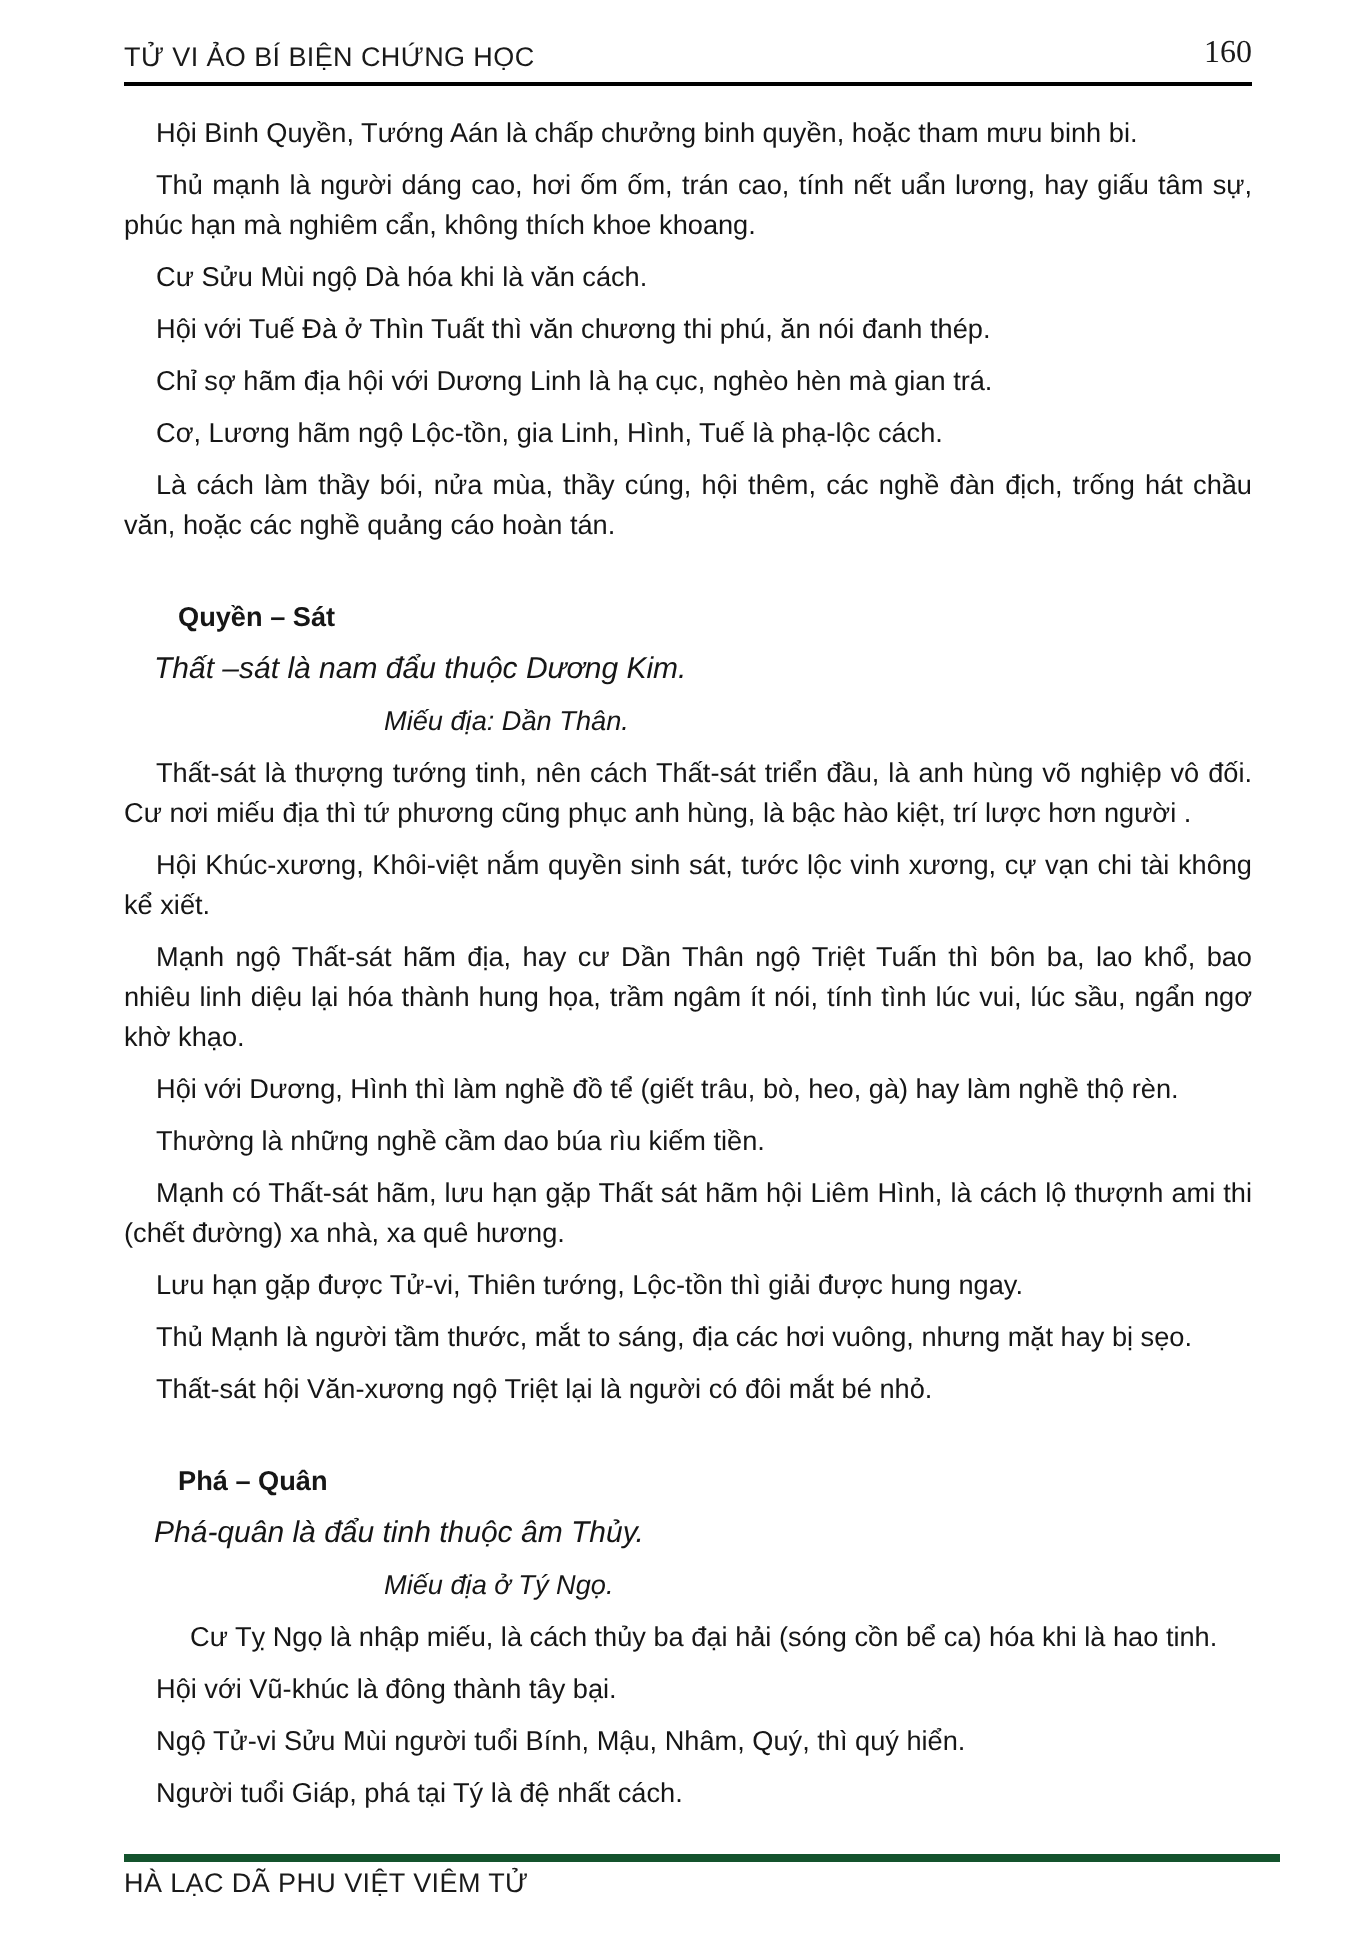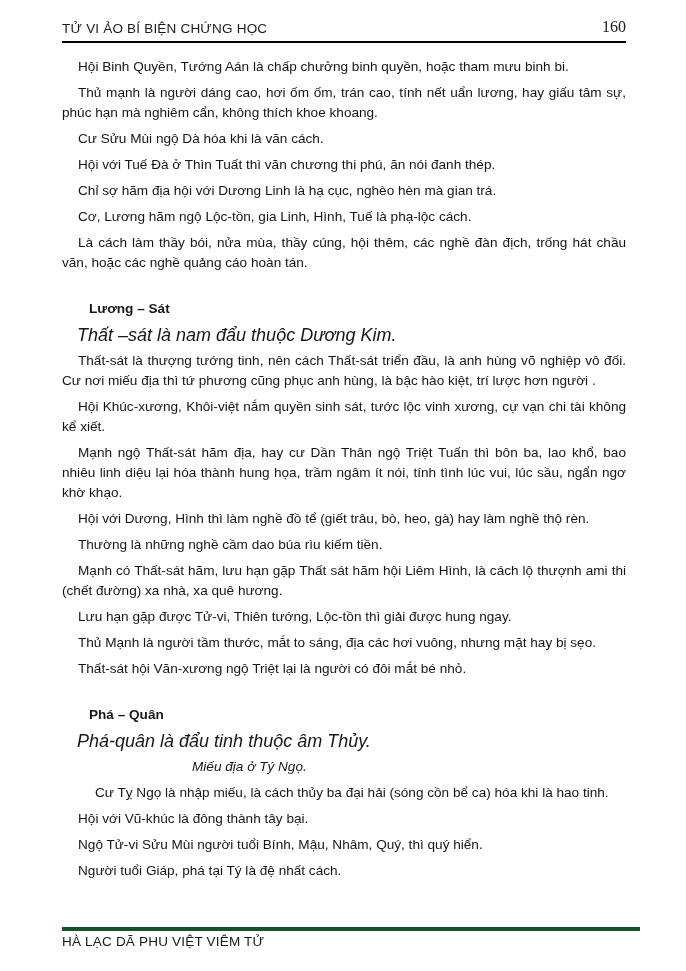--- a/index.html
+++ b/index.html
@@ -49,21 +49,21 @@
     text-indent: 33px;
   }
   .heading {
     font-size: 13.6px;
     line-height: 20px;
     font-weight: bold;
     margin: 26px 0 6px 0;
     padding-left: 27px;
   }
   .lead-italic {
-    font-size: 18px;
+    font-size: 15px;
     line-height: 20px;
     font-style: italic;
     margin: 6px 0;
     padding-left: 15px;
   }
   .center-italic {
     font-size: 13.6px;
     line-height: 20px;
     font-style: italic;
     margin: 6px 0;
@@ -91,22 +91,23 @@
   </div>
 
   <div class="content" id="content">
       <p class="para">Hội Binh Quyền, Tướng Aán là chấp chưởng binh quyền, hoặc tham mưu binh bi.</p>
       <p class="para">Thủ mạnh là người dáng cao, hơi ốm ốm, trán cao, tính nết uẩn lương, hay giấu tâm sự, phúc hạn mà nghiêm cẩn, không thích khoe khoang.</p>
       <p class="para">Cư Sửu Mùi ngộ Dà hóa khi là văn cách.</p>
       <p class="para">Hội với Tuế Đà ở Thìn Tuất thì văn chương thi phú, ăn nói đanh thép.</p>
       <p class="para">Chỉ sợ hãm địa hội với Dương Linh là hạ cục, nghèo hèn mà gian trá.</p>
       <p class="para">Cơ, Lương hãm ngộ Lộc-tồn, gia Linh, Hình, Tuế là phạ-lộc cách.</p>
       <p class="para">Là cách làm thầy bói, nửa mùa, thầy cúng, hội thêm, các nghề đàn địch, trống hát chầu văn, hoặc các nghề quảng cáo hoàn tán.</p>
-      <p class="heading">Lương – Sát</p>
+      <p class="heading">Quyền – Sát</p>
       <p class="lead-italic">Thất –sát là nam đẩu thuộc Dương Kim.</p>
+      <p class="center-italic">Miếu địa: Dần Thân.</p>
       <p class="para">Thất-sát là thượng tướng tinh, nên cách Thất-sát triển đầu, là anh hùng võ nghiệp vô đối. Cư nơi miếu địa thì tứ phương cũng phục anh hùng, là bậc hào kiệt, trí lược hơn người .</p>
       <p class="para">Hội Khúc-xương, Khôi-việt nắm quyền sinh sát, tước lộc vinh xương, cự vạn chi tài không kể xiết.</p>
       <p class="para">Mạnh ngộ Thất-sát hãm địa, hay cư Dần Thân ngộ Triệt Tuấn thì bôn ba, lao khổ, bao nhiêu linh diệu lại hóa thành hung họa, trầm ngâm ít nói, tính tình lúc vui, lúc sầu, ngẩn ngơ khờ khạo.</p>
       <p class="para">Hội với Dương, Hình thì làm nghề đồ tể (giết trâu, bò, heo, gà) hay làm nghề thộ rèn.</p>
       <p class="para">Thường là những nghề cầm dao búa rìu kiếm tiền.</p>
       <p class="para">Mạnh có Thất-sát hãm, lưu hạn gặp Thất sát hãm hội Liêm Hình, là cách lộ thượnh ami thi (chết đường) xa nhà, xa quê hương.</p>
       <p class="para">Lưu hạn gặp được Tử-vi, Thiên tướng, Lộc-tồn thì giải được hung ngay.</p>
       <p class="para">Thủ Mạnh là người tầm thước, mắt to sáng, địa các hơi vuông, nhưng mặt hay bị sẹo.</p>
       <p class="para">Thất-sát hội Văn-xương ngộ Triệt lại là người có đôi mắt bé nhỏ.</p>
       <p class="heading">Phá – Quân</p>

